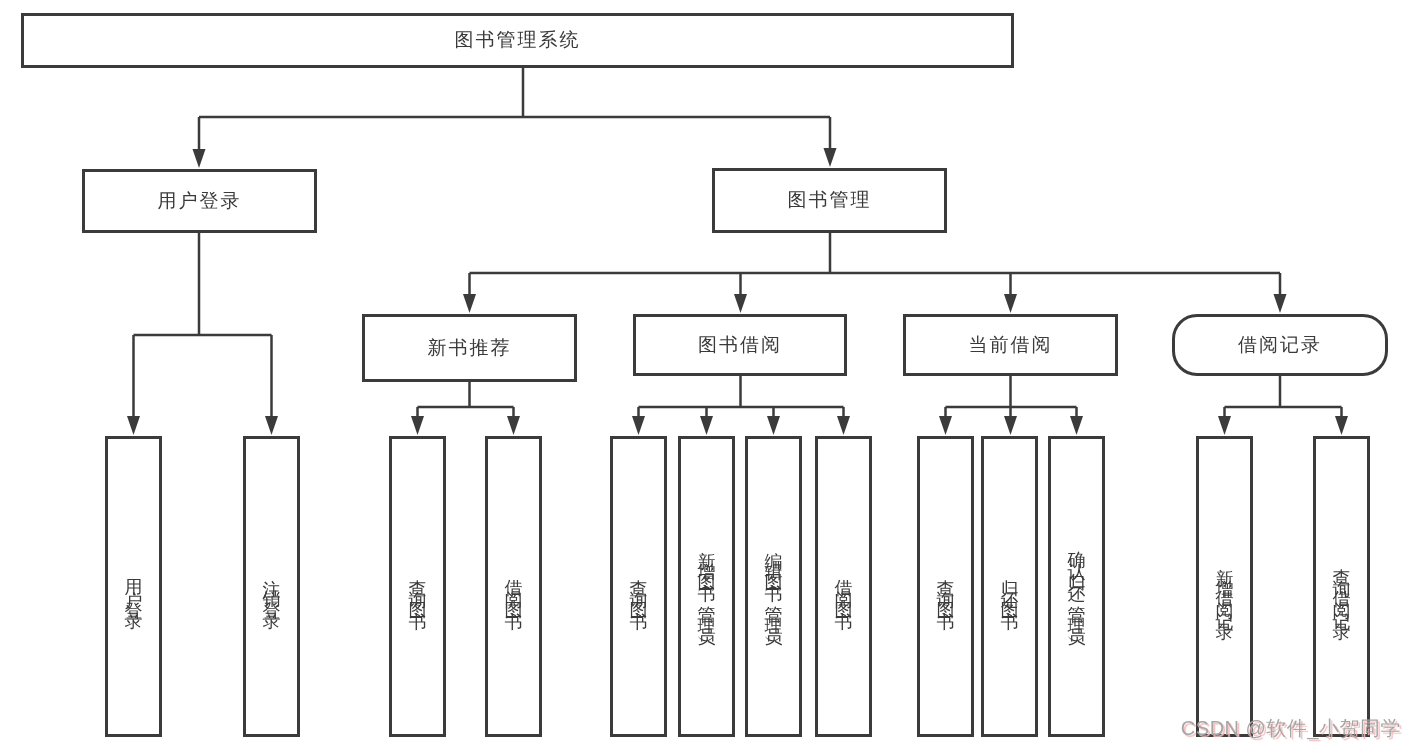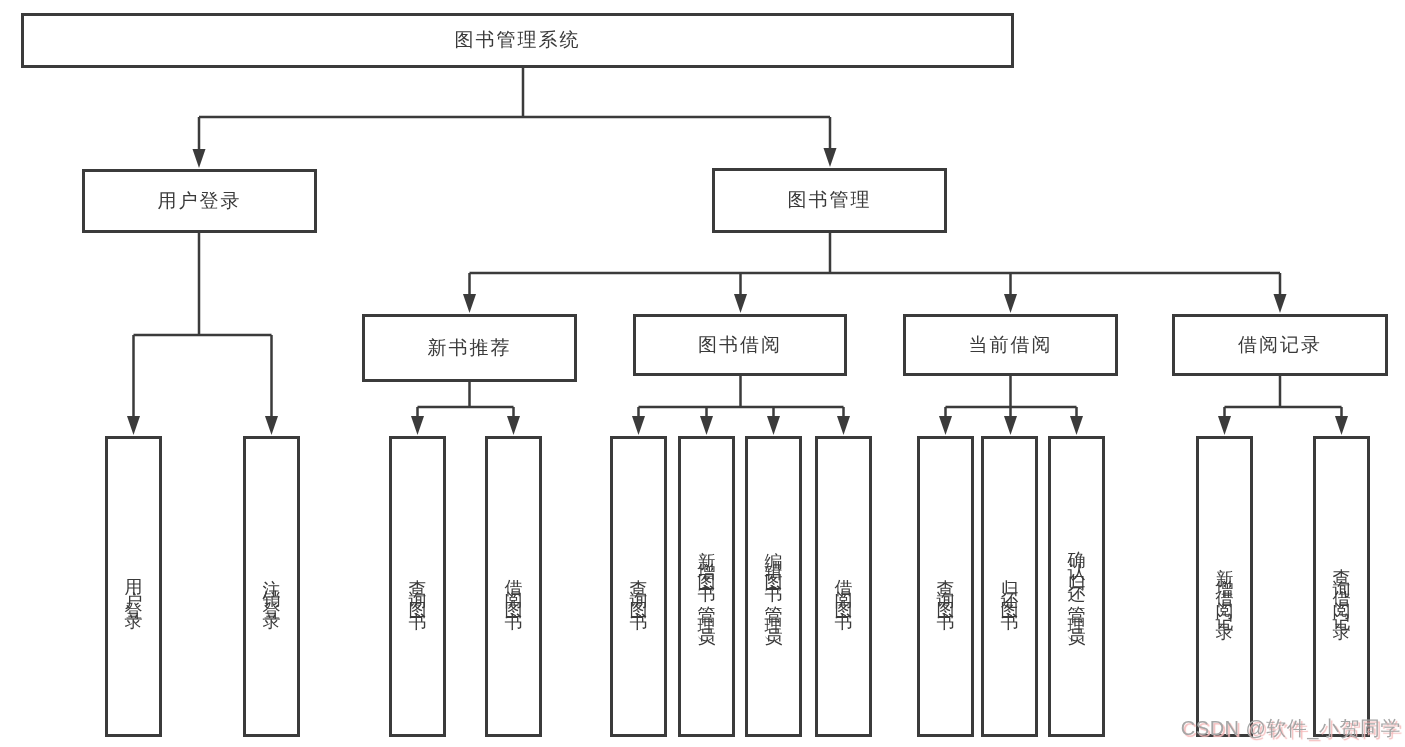--- a/index.html
+++ b/index.html
@@ -69,21 +69,21 @@
   </svg>
 
   <div class="node h-node" style="left:21px;top:13px;width:993px;height:55px;">图书管理系统</div>
 
   <div class="node h-node" style="left:82px;top:169px;width:235px;height:64px;">用户登录</div>
   <div class="node h-node" style="left:712px;top:168px;width:235px;height:65px;">图书管理</div>
 
   <div class="node h-node" style="left:362px;top:314px;width:215px;height:68px;">新书推荐</div>
   <div class="node h-node" style="left:633px;top:314px;width:214px;height:62px;text-align:center;">图书借阅</div>
   <div class="node h-node" style="left:903px;top:314px;width:215px;height:62px;">当前借阅</div>
-  <div class="node h-node" style="left:1172px;top:314px;width:216px;height:62px;">借阅记录</div>
+  <div class="node h-node" style="left:1172px;top:314px;width:216px;height:62px;border-radius:25px;">借阅记录</div>
 
   <div class="node v-node" style="left:105px;top:436px;width:57px;height:301px;">用户登录</div>
   <div class="node v-node" style="left:243px;top:436px;width:57px;height:301px;">注销登录</div>
 
   <div class="node v-node" style="left:389px;top:436px;width:57px;height:301px;">查询图书</div>
   <div class="node v-node" style="left:485px;top:436px;width:57px;height:301px;">借阅图书</div>
 
   <div class="node v-node" style="left:610px;top:436px;width:57px;height:301px;">查询图书</div>
   <div class="node v-node" style="left:678px;top:436px;width:57px;height:301px;">新增图书（管理员）</div>
   <div class="node v-node" style="left:745px;top:436px;width:57px;height:301px;">编辑图书（管理员）</div>

